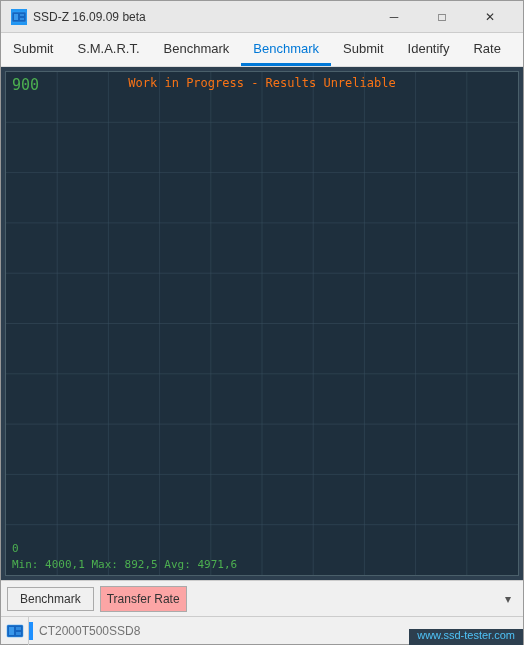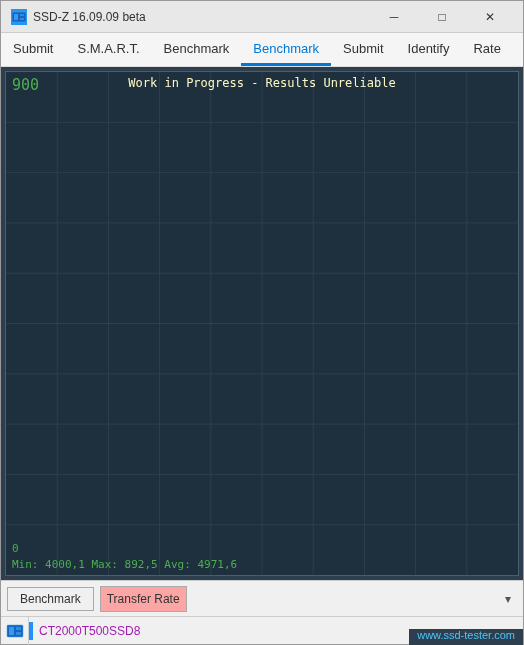--- a/index.html
+++ b/index.html
@@ -104,21 +104,21 @@
       border: 1px solid #4a5f6a;
       position: relative;
       overflow: hidden;
     }
     .chart-label-top {
       position: absolute;
       top: 4px;
       left: 0;
       right: 0;
       text-align: center;
-      color: #fef9c3;
+      color: #f97316;
       font-size: 12px;
       font-family: monospace;
     }
     .chart-y-label-top {
       position: absolute;
       top: 4px;
       left: 6px;
       color: #4caf50;
       font-size: 15px;
       font-family: monospace;
@@ -211,21 +211,21 @@
       border-right: 1px solid #ccc;
     }
     .status-drive-indicator {
       width: 4px;
       height: 18px;
       background: #1e90ff;
       margin-right: 4px;
     }
     .status-drive-name {
       font-size: 12px;
-      color: #a21caf;
+      color: #737373;
       flex: 1;
       padding-left: 2px;
     }
     .status-website {
       font-size: 11px;
       color: #4fc3f7;
       padding-right: 8px;
       background: #2d3f4f;
       color: #4fc3f7;
       height: 100%;

